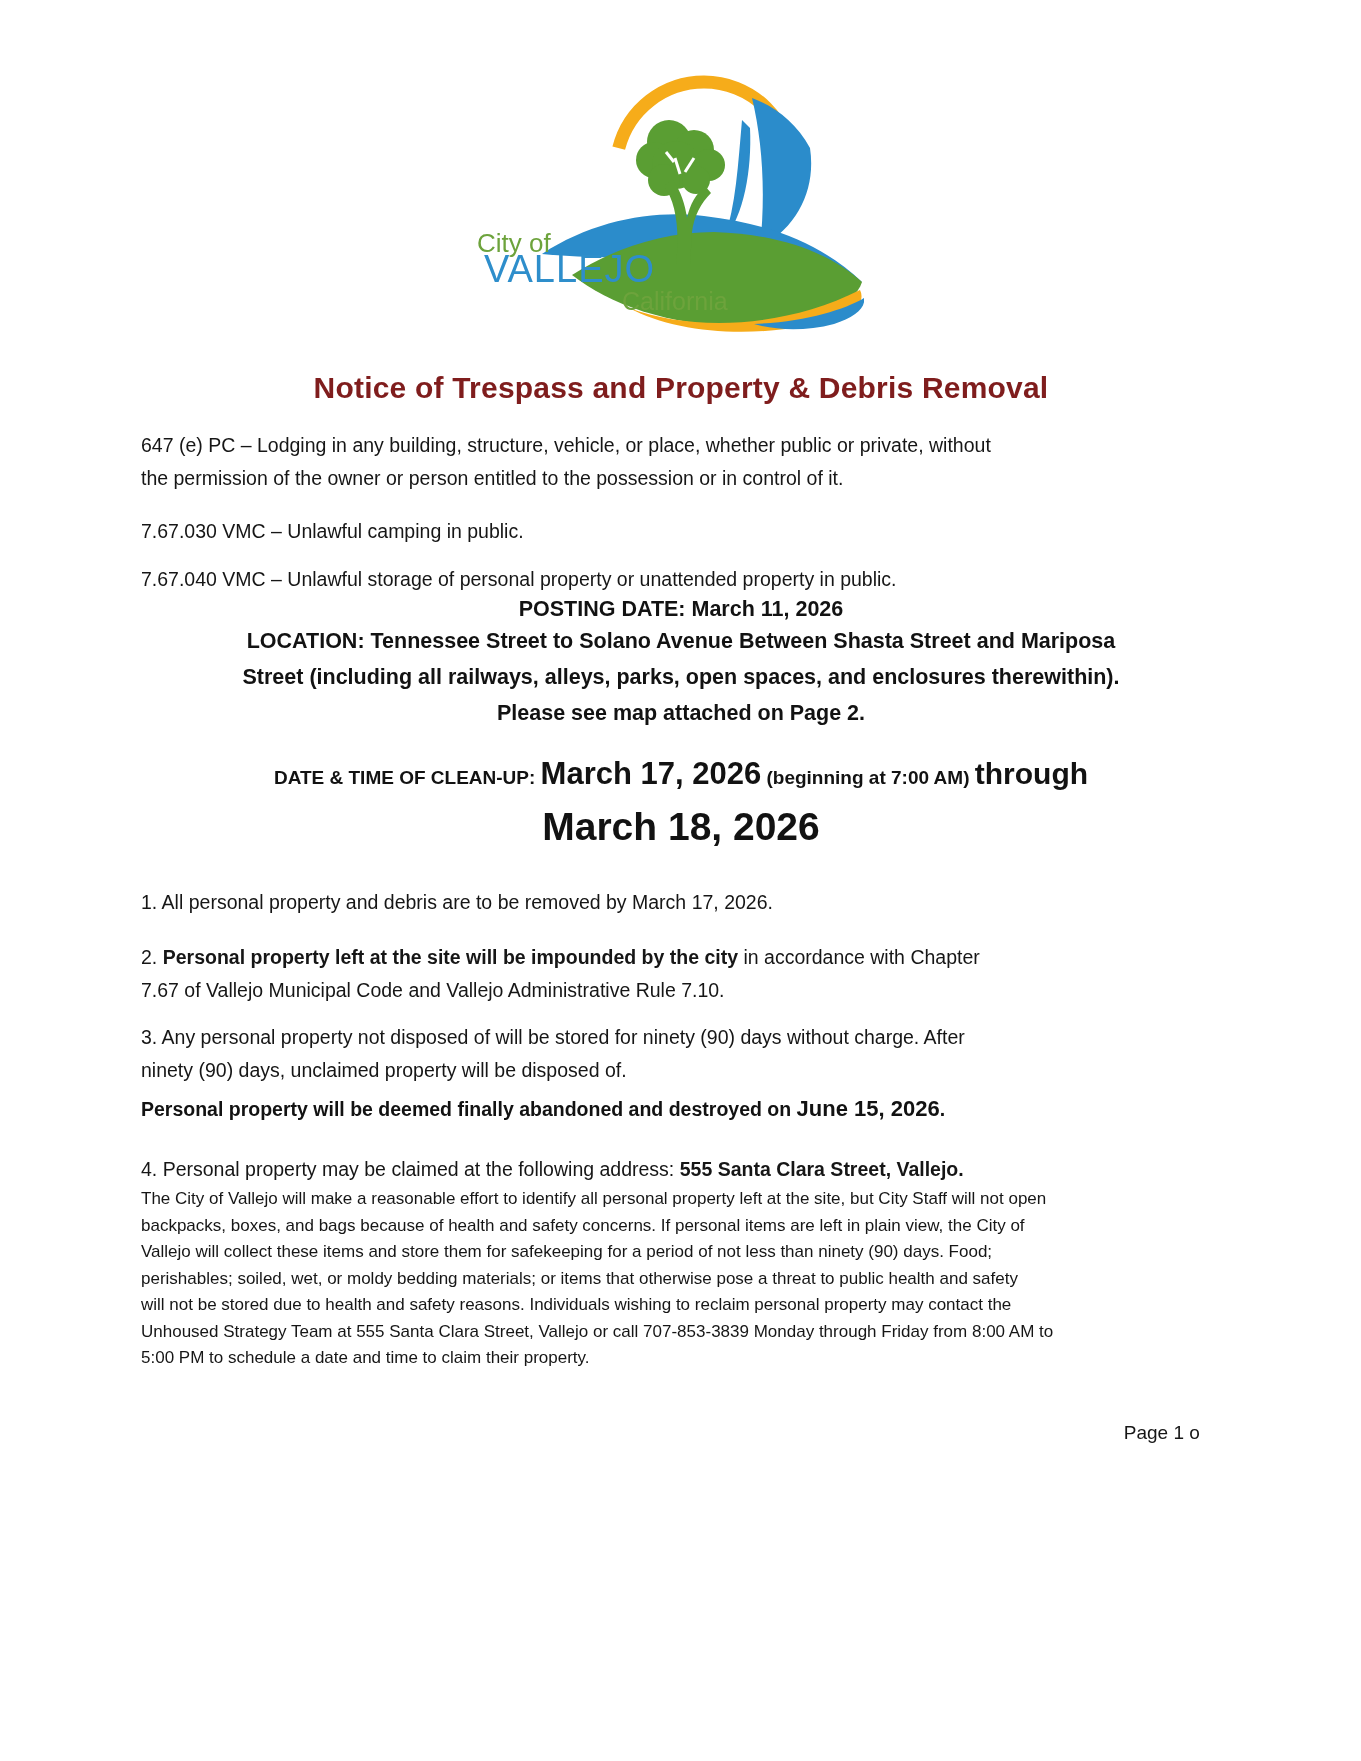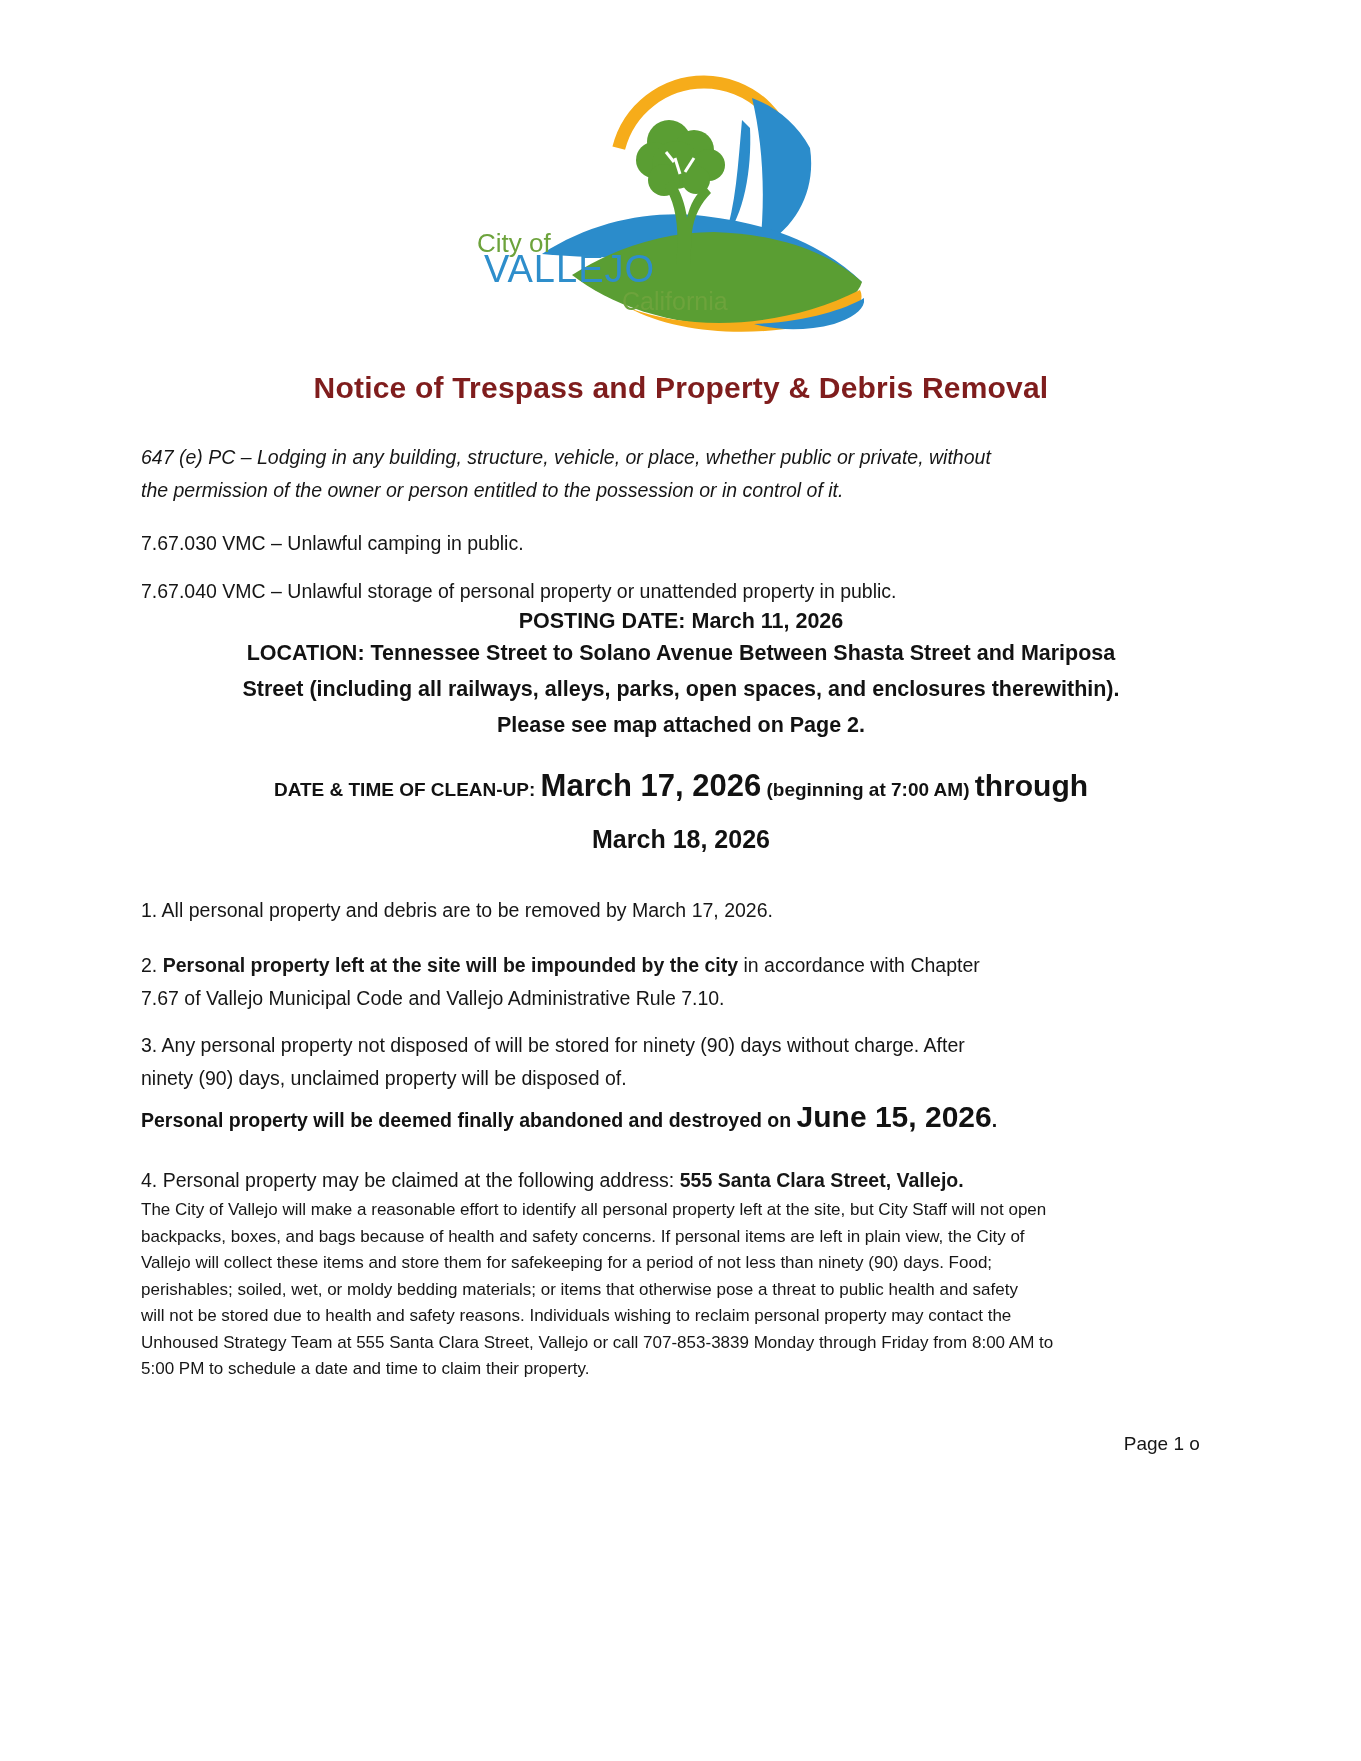--- a/index.html
+++ b/index.html
@@ -13,39 +13,39 @@
   }
   .content{position:absolute;left:141px;top:0;width:1080px;}
   .logo{display:block;margin:70px auto 0;transform:translateX(-22px);}
   .title{
     margin:26px 0 0;
     font-size:30px;font-weight:700;
     text-align:center;letter-spacing:.2px;color:#7f1d1d;
   }
   .p-body{font-size:19.5px;line-height:33px;margin:0;}
   .prewrap{white-space:pre-line;}
-  .mt24{margin-top:36px;font-style:italic;} .mt20{margin-top:20px;} .mt15{margin-top:15px;}
+  .mt24{margin-top:24px;} .mt20{margin-top:20px;} .mt15{margin-top:15px;}
   .mt14{margin-top:14px;} .mt30{margin-top:30px;} .mt28{margin-top:28px;}
   .mt22{margin-top:22px;} .mt16{margin-top:16px;} .mt12{margin-top:12px;}
   .center-bold{
     font-size:21.5px;font-weight:700;text-align:center;margin:0;
     line-height:27px;color:#121212;
   }
   .location{line-height:36px;}
   .cleanup{margin-top:18px;text-align:center;font-weight:700;color:#121212;}
   .cleanup .line1{line-height:50px;}
   .cleanup .line2{line-height:46px;}
   .cu-label{font-size:19px;}
   .cu-big{font-size:31px;}
   .cu-mid{font-size:19px;}
   .cu-through{font-size:30px;}
-  .cu-big2{font-size:25px;text-align:center;}
+  .cu-big2{font-size:39px;text-align:center;}
   .bold{font-weight:700;}
   .abandon{font-size:19.5px;font-weight:700;line-height:44px;margin:0;color:#121212;}
-  .abandon .big-date{font-size:30px;}
+  .abandon .big-date{font-size:22px;}
   .info-line{
     font-size:22px;line-height:34px;margin:0;padding-left:118px;
   }
   .info-line .bullet-glyph{font-size:14px;vertical-align:4px;margin-right:30px;}
   .disclaimer{font-size:17px;line-height:26.5px;margin:0;}
   .page-footer{font-size:19px;text-align:right;margin:50px 0 0;}
 </style>
 </head>
 <body>
 

